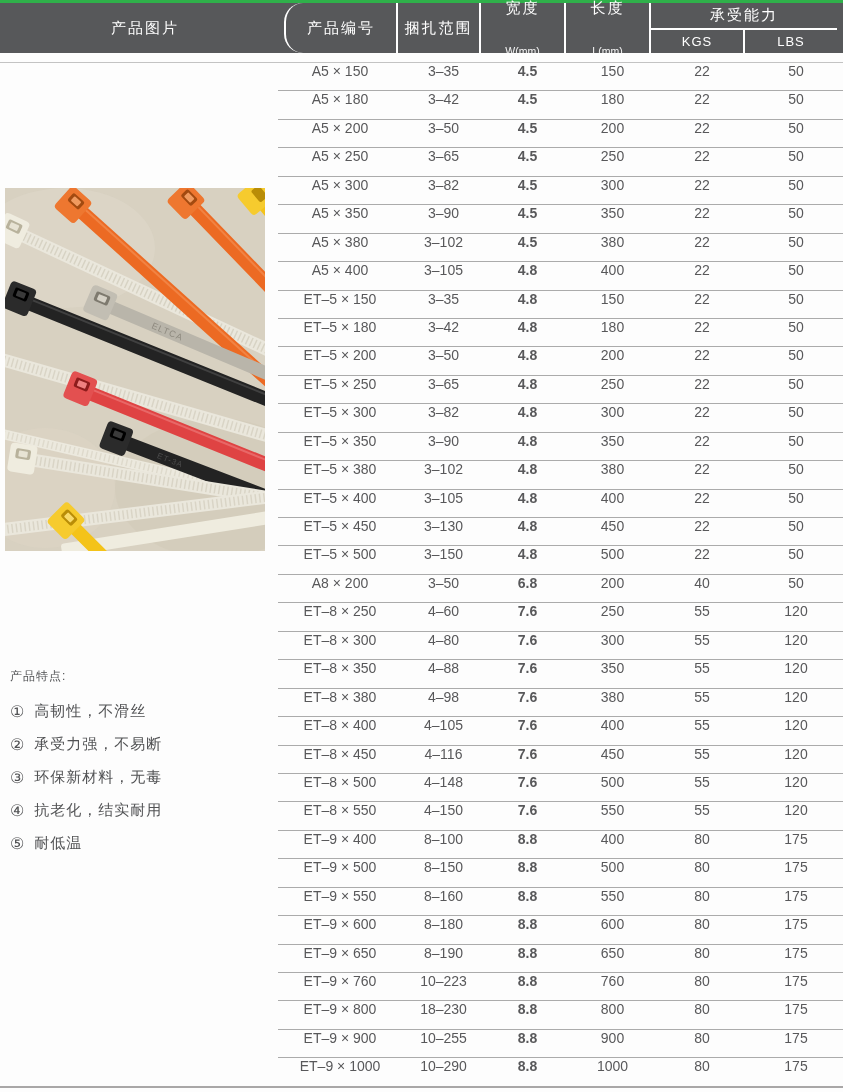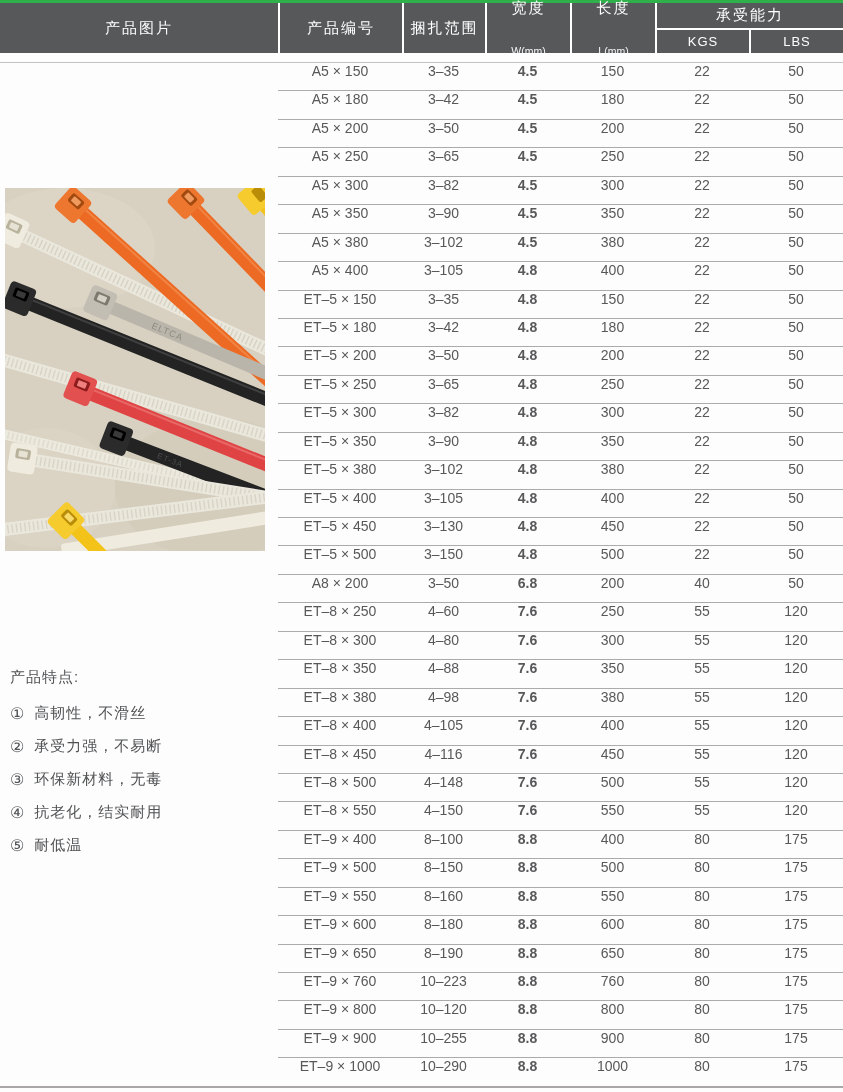--- a/index.html
+++ b/index.html
@@ -8,21 +8,21 @@
     background:#fdfdfd;overflow:hidden;
     font-family:"Liberation Sans",sans-serif;
   }
   
   .green-bar{position:absolute;top:0;left:0;width:843px;height:3px;background:var(--accent,#2fb04a);}
   .thead{position:absolute;top:3px;left:0;width:843px;height:50px;background:var(--header-bg,#57585a);
          display:flex;color:#fff;box-sizing:border-box;justify-content:center;}
   .hc{display:flex;align-items:center;justify-content:center;font-size:15px;letter-spacing:2px;box-sizing:border-box;}
   .hc + .hc{border-left:2px solid #ffffff;}
   .hc-img{width:278px;}
-  .hc-code{width:124px;}
+  .hc-code{width:112px;border-radius:19px;}
   .hc-range{width:83px;}
   .hc-width,.hc-length{width:85px;flex-direction:column;line-height:1.15;gap:29px;}
   .hc .sub{font-size:10.5px;letter-spacing:0;opacity:.95;}
   .hc-cap{width:188px;flex-direction:column;align-items:stretch;justify-content:flex-start;padding:0;}
   .cap-top{height:25px;display:flex;align-items:center;justify-content:center;border-bottom:2px solid #fff;}
   .cap-bottom{flex:1;display:flex;}
   .cap-kgs,.cap-lbs{flex:1;display:flex;align-items:center;justify-content:center;font-size:13px;letter-spacing:1px;}
   .cap-lbs{border-left:2px solid #fff;}
   .top-sep{position:absolute;top:62px;left:0;width:843px;height:1px;background:#c3c3c3;}
   
@@ -36,21 +36,21 @@
   .c-width{width:85px;font-weight:bold;}
   .c-length{width:85px;}
   .c-kgs{width:94px;}
   .c-lbs{width:94px;}
   .bottom-bar{position:absolute;top:1086px;left:0;width:843px;height:2px;background:#a9a7a7;}
   
   .left-pane{position:absolute;top:62px;left:0;width:278px;height:1026px;}
   .photo{position:absolute;top:126px;left:5px;width:260px;height:363px;overflow:hidden;}
   .photo svg{display:block;}
   .features{position:absolute;top:606px;left:10px;color:#515254;}
-  .feat-title{font-size:15px;margin-bottom:17px;letter-spacing:1px;}
+  .feat-title{font-size:12px;margin-bottom:17px;letter-spacing:1px;}
   .feat{display:flex;align-items:center;margin-bottom:14px;font-size:15px;letter-spacing:1px;}
   .feat-num{margin-right:9px;font-size:16px;}
 </style>
 </head>
 <body>
 
 <div class="page">
 
   <div class="green-bar"></div>
 
@@ -507,21 +507,21 @@
         <div class="c c-code">ET–9 × 760</div>
         <div class="c c-range">10–223</div>
         <div class="c c-width">8.8</div>
         <div class="c c-length">760</div>
         <div class="c c-kgs">80</div>
         <div class="c c-lbs">175</div>
       </div>
 
       <div class="trow">
         <div class="c c-code">ET–9 × 800</div>
-        <div class="c c-range">10–120</div>
+        <div class="c c-range">18–230</div>
         <div class="c c-width">8.8</div>
         <div class="c c-length">800</div>
         <div class="c c-kgs">80</div>
         <div class="c c-lbs">175</div>
       </div>
 
       <div class="trow">
         <div class="c c-code">ET–9 × 900</div>
         <div class="c c-range">10–255</div>
         <div class="c c-width">8.8</div>

